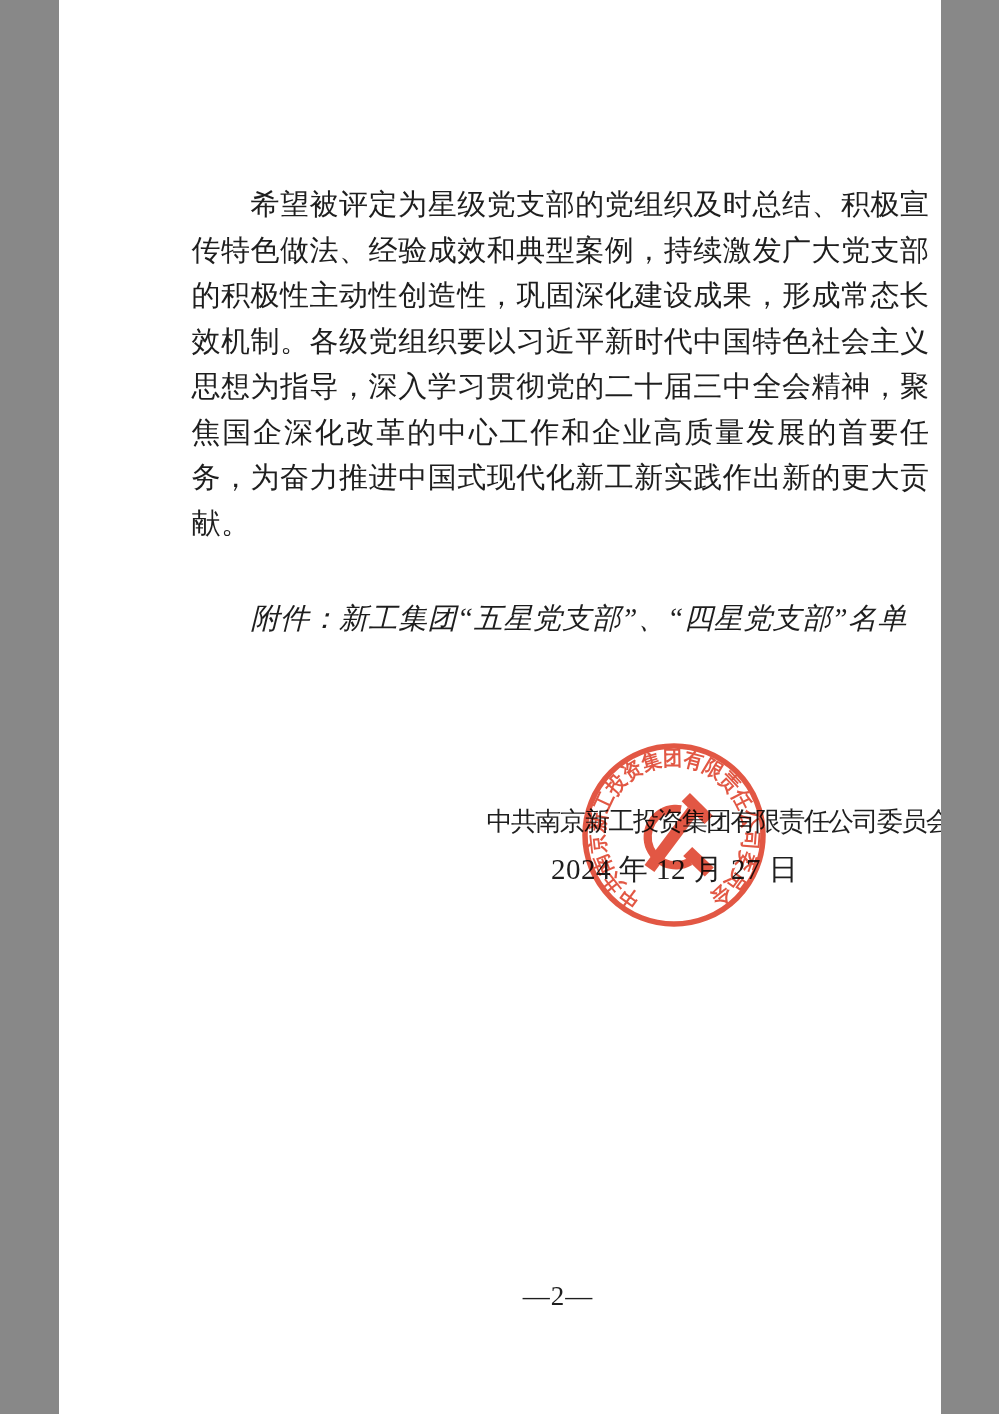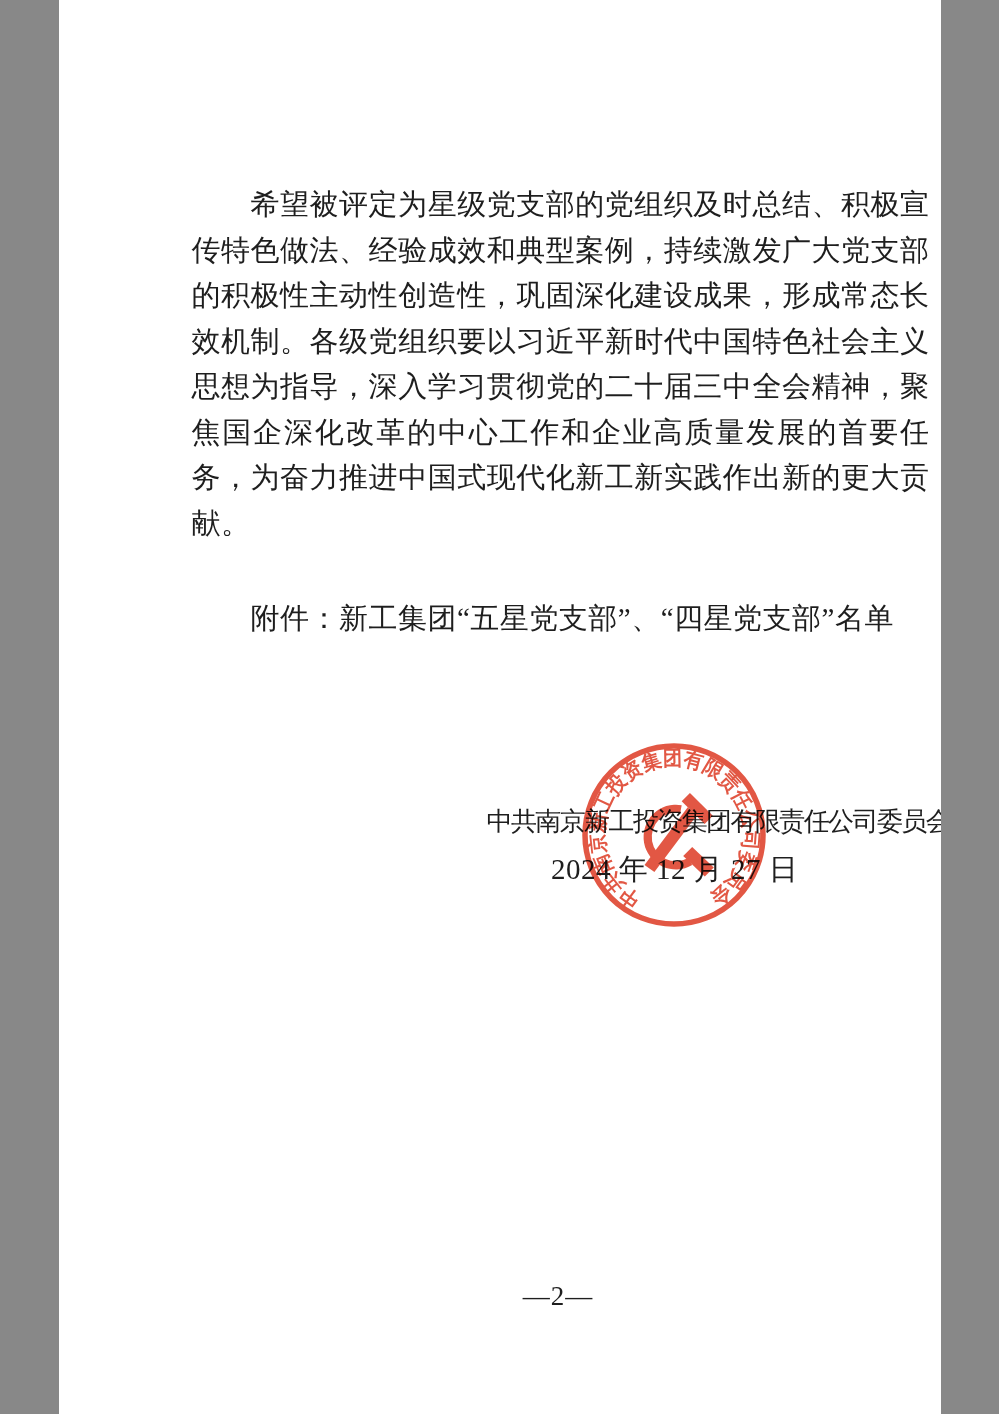--- a/index.html
+++ b/index.html
@@ -34,20 +34,21 @@
   .attachment-line {
     position: absolute;
     left: 133px;
     top: 596px;
     width: 760px;
     font-size: 29px;
     line-height: 45px;
     letter-spacing: 0.5px;
     text-indent: 59px;
     white-space: nowrap;
+    font-style: italic;
   }
   .issuer-name {
     position: absolute;
     left: 428px;
     top: 804px;
     font-size: 26px;
     letter-spacing: -1.6px;
     white-space: nowrap;
   }
   .issue-date {

